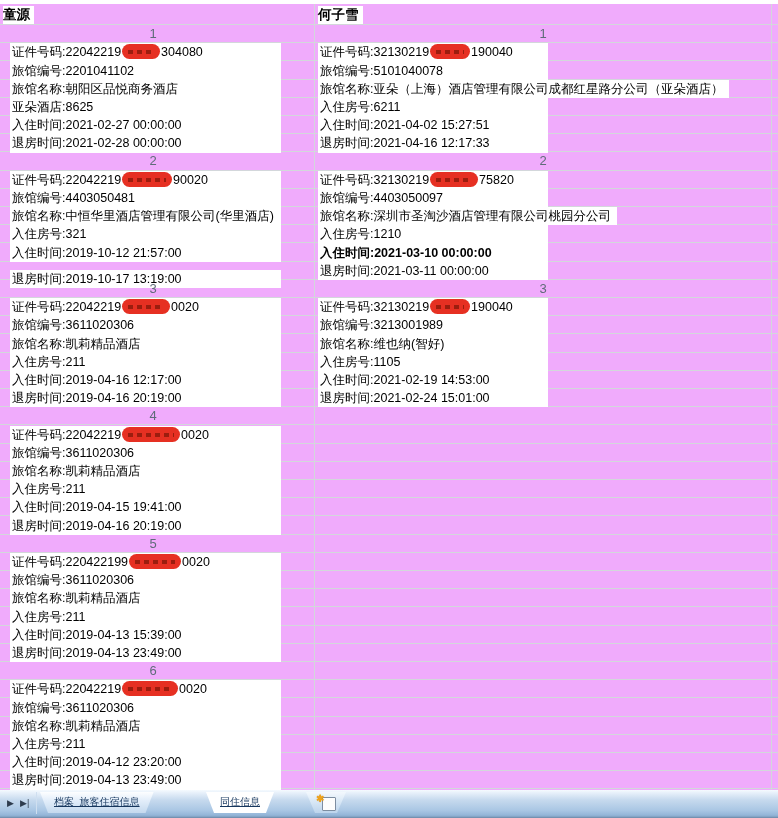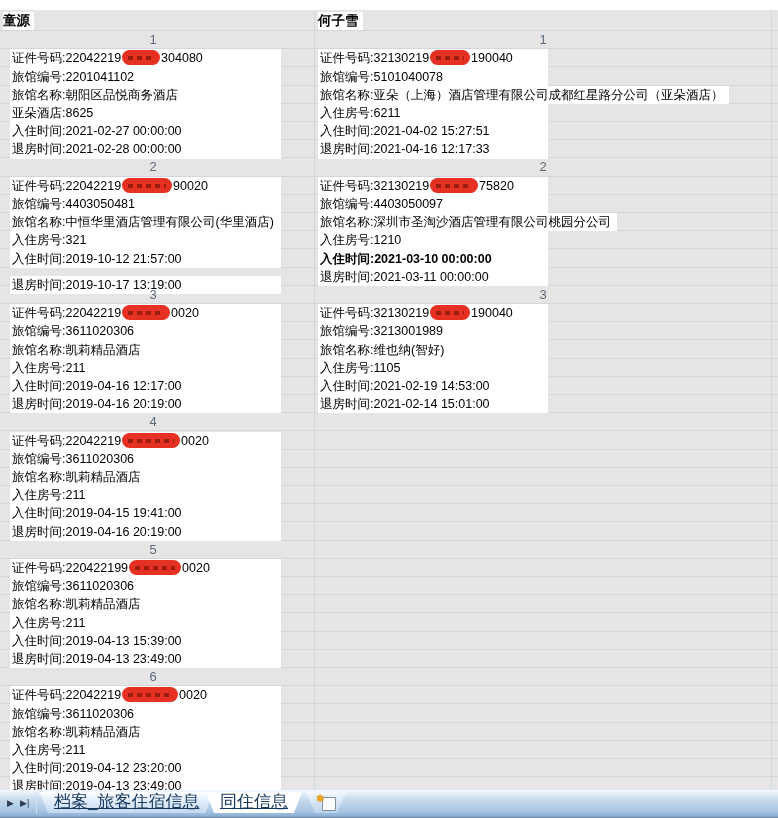--- a/index.html
+++ b/index.html
@@ -1,21 +1,21 @@
 <!DOCTYPE html>
 <html><head>
 <meta charset="utf-8">
 <style>
   html,body{margin:0;padding:0;}
   body{
     width:778px;height:818px;position:relative;overflow:hidden;
     background:#ffffff;
     font-family:"Liberation Sans","DejaVu Sans",sans-serif;
   }
-  #sheet{position:absolute;left:0;top:10px;width:778px;height:790px;background:#e5e5e5;}
+  #sheet{position:absolute;left:0;top:4px;width:778px;height:790px;background:#f0abfc;}
   
   #gridlines{
     position:absolute;left:0;top:20px;width:778px;height:768px;
     background:repeating-linear-gradient(to bottom,#d3d7db 0px,#d3d7db 1px,transparent 1px,transparent 18.2px);
   }
   .vline{position:absolute;top:0;width:1px;height:788px;background:#d3d7db;}
   #vline-mid{left:314px;}
   #vline-right{left:771px;}
   .person-header{
     position:absolute;top:2px;height:18px;line-height:18px;
@@ -44,21 +44,21 @@
   #tabbar{
     position:absolute;left:0;top:790px;width:778px;height:28px;
     background:linear-gradient(to bottom,#f5fafe 0%,#e7f0fa 10%,#c7daee 35%,#aac7e4 72%,#93b5d8 90%,#7e9dbd 97%,#64809f 100%);
   }
   .navbtn{
     position:absolute;top:4px;height:18px;line-height:18px;font-size:9px;color:#2e3c4e;
     cursor:default;
   }
   #nav-sep{position:absolute;left:36px;top:2px;width:1px;height:22px;background:#cfdff0;}
   .sheettab{
-    position:absolute;top:2px;height:21px;line-height:20px;font-size:17px;color:#17375e;
+    position:absolute;top:2px;height:21px;line-height:20px;font-size:10px;color:#17375e;
     padding:0 14px;white-space:nowrap;text-decoration:underline;
     clip-path:polygon(0 0,100% 0,calc(100% - 8px) 100%,8px 100%);
   }
   .sheettab.inactive{
     background:linear-gradient(to bottom,#fdfeff 0%,#e3eefa 40%,#c4d9ee 100%);
   }
   .sheettab.active{
     background:#ffffff;z-index:3;font-weight:400;
   }
   #tab-insert{
@@ -141,21 +141,21 @@
       <div class="line rcol" style="top: 203.2px;">旅馆名称:深圳市圣淘沙酒店管理有限公司桃园分公司</div>
       <div class="line rcol" style="top: 221.4px;">入住房号:1210</div>
       <div class="line rcol" style="top: 239.6px; font-weight: bold;">入住时间:2021-03-10 00:00:00</div>
       <div class="line rcol" style="top: 257.8px;">退房时间:2021-03-11 00:00:00</div>
       <div class="num" style="top: 275.8px; left: 315px; width: 456px;">3</div>
       <div class="line rcol" style="top: 294.2px;"><span>证件号码:32130219</span><span class="blob" style="width: 40px;"></span><span>190040</span></div>
       <div class="line rcol" style="top: 312.4px;">旅馆编号:3213001989</div>
       <div class="line rcol" style="top: 330.6px;">旅馆名称:维也纳(智好)</div>
       <div class="line rcol" style="top: 348.8px;">入住房号:1105</div>
       <div class="line rcol" style="top: 367px;">入住时间:2021-02-19 14:53:00</div>
-      <div class="line rcol" style="top: 385.2px;">退房时间:2021-02-14 15:01:00</div>
+      <div class="line rcol" style="top: 385.2px;">退房时间:2021-02-24 15:01:00</div>
     </div>
 </div>
 
 <div id="tabbar">
   <span class="navbtn" style="left:7px;">▶</span>
   <span class="navbtn" style="left:20px;">▶|</span>
   <div id="nav-sep"></div>
 
   <div class="sheettab inactive" style="left:40px;">档案_旅客住宿信息</div>
   <div class="sheettab active" style="left:206px;">同住信息</div>

